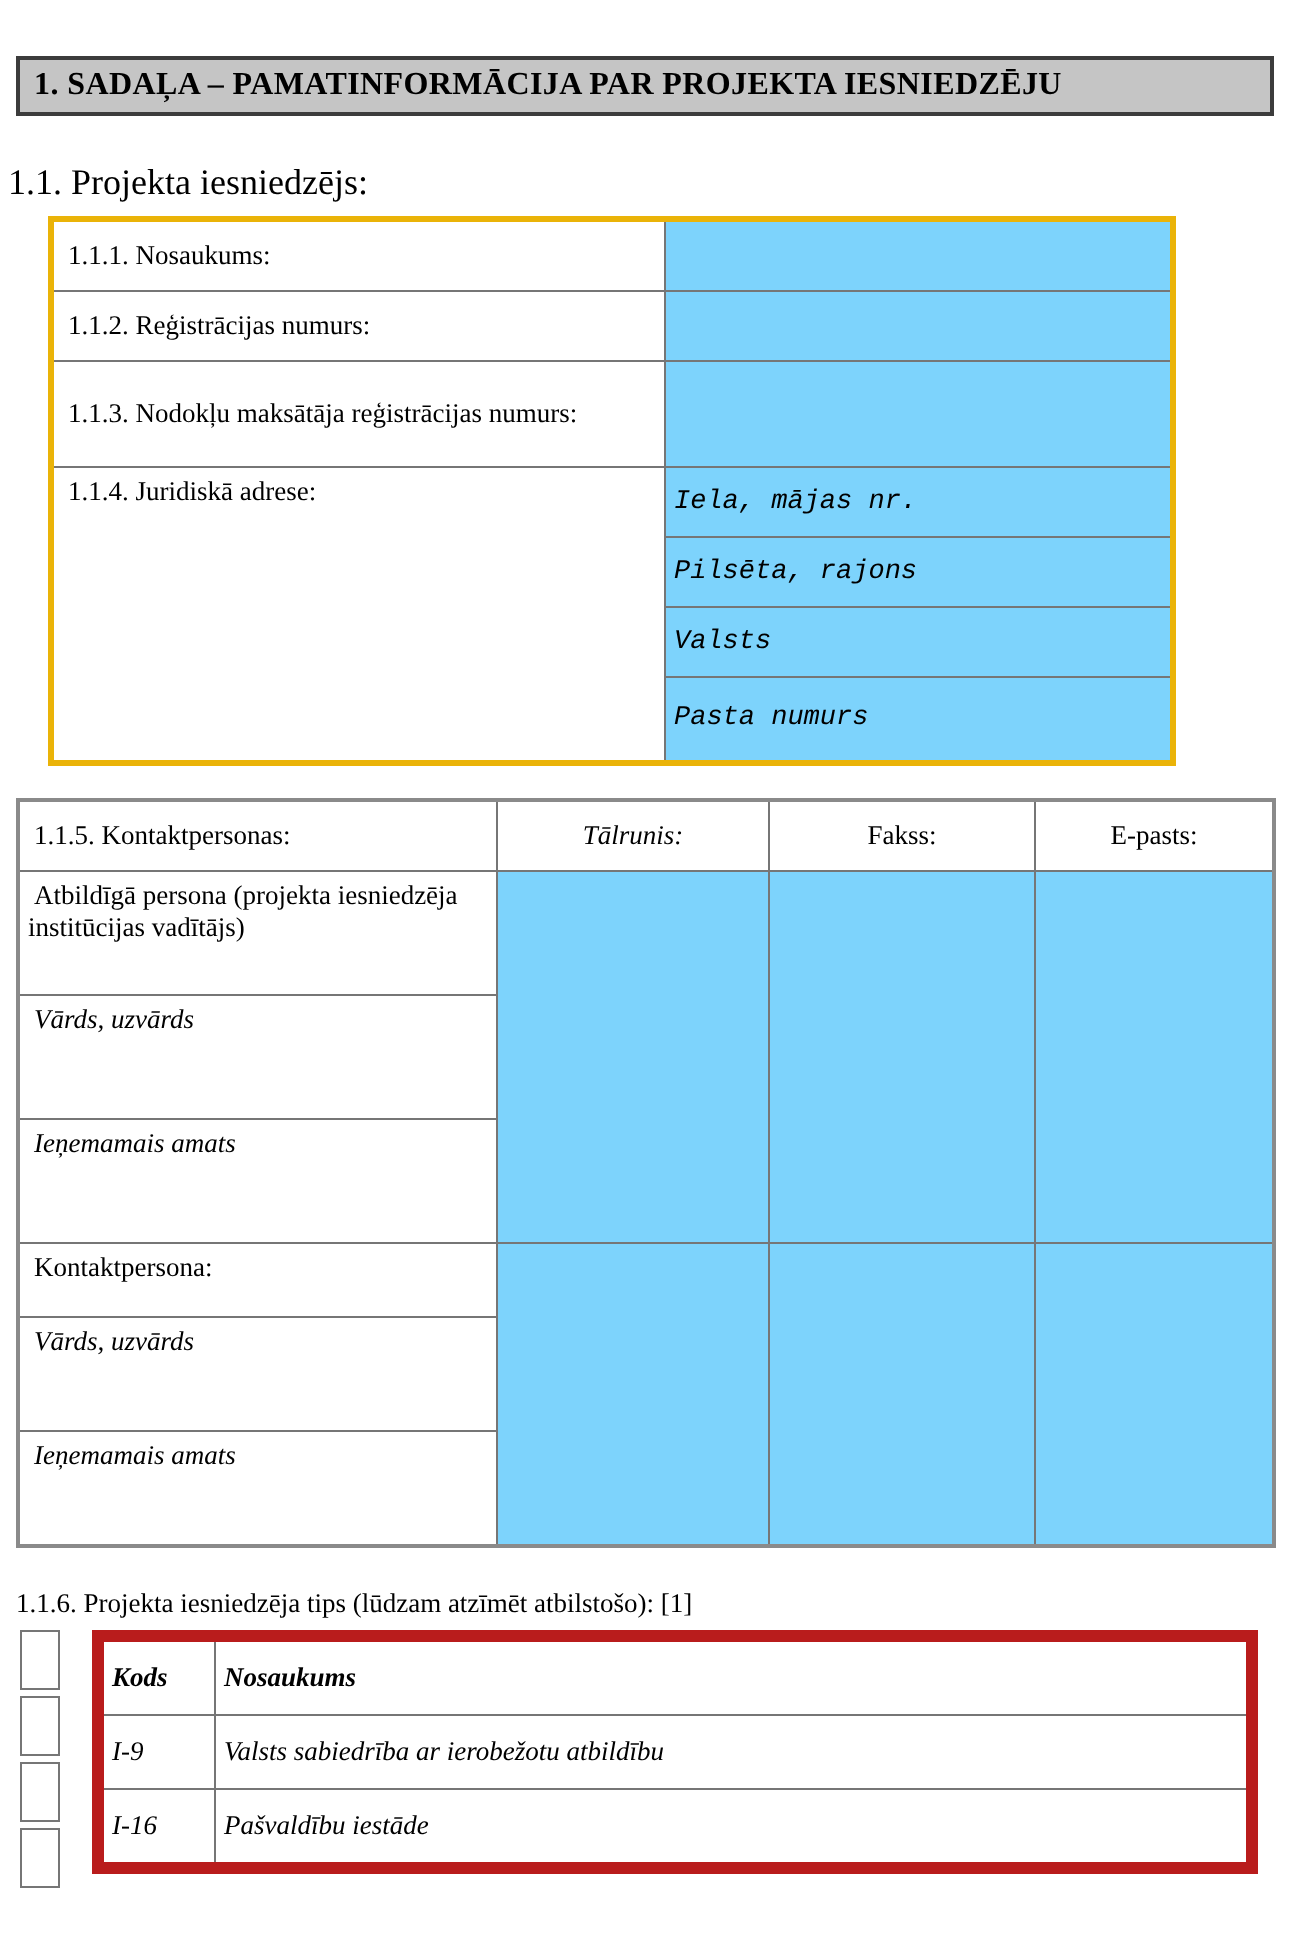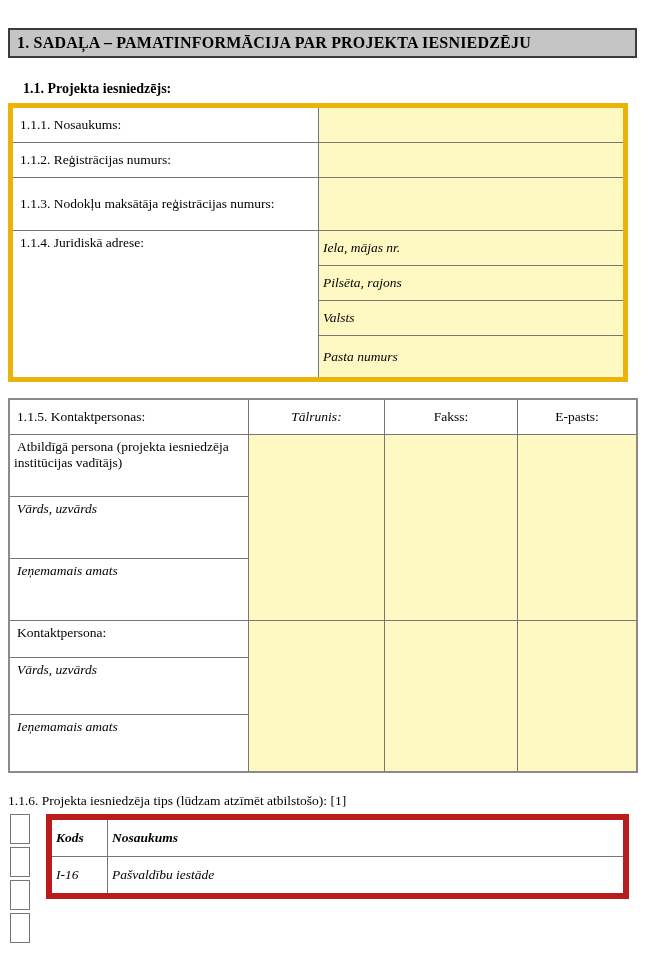--- a/index.html
+++ b/index.html
@@ -13,26 +13,26 @@
     margin:28px 8px 0 8px;
     height:26px;
     background:#c5c5c5;
     border:2px solid #3c3c3c;
     display:flex;align-items:center;
     padding-left:7px;
     font-weight:bold;font-size:16px;
     letter-spacing:.2px;
   }
   .h11{
-    margin:23px 0 0 23px;
-    font-weight:bold;font-size:14px;
+    margin:23px 0 0 4px;
+    font-weight:normal;font-size:18px;
   }
   table{border-collapse:collapse;table-layout:fixed;}
   td{border:1px solid #767676;padding:2px 4px;vertical-align:middle;font-size:13.5px;overflow:hidden;}
-  .t1{margin:6px 0 0 8px;width:620px;border:5px solid #eab308;}
+  .t1{margin:6px 0 0 24px;width:564px;border:3px solid #eab308;}
   .t2{margin:16px 0 0 8px;width:630px;border:2px solid #8a8a8a;}
   .t3{width:583px;border:6px solid #b91c1c;}
   .lblcell{text-indent:3px;}
   .h30{height:30px;}
   .h48{height:48px;}
   .h37{height:37px;}
   .h55{height:55px;}
   .h50{height:50px;}
   .h32{height:32px;}
   .top{vertical-align:top;padding-top:4px;}
@@ -47,21 +47,21 @@
   .type-wrap{margin:5px 0 0 8px;display:flex;align-items:flex-start;}
   .cbcol{width:20px;margin-left:2px;display:flex;flex-direction:column;}
   .cb{
     width:18px;height:28px;
     border:1px solid #767676;
     margin-bottom:3px;
     background:#fff;
   }
   .type-wrap .t3{margin-left:16px;}
   .t3 .codecol{width:47px;}
-  .input-cell{background:#fef9c3;}
+  .input-cell{background:#7dd3fc;font-family:Liberation Mono, monospace;}
 </style>
 </head>
 <body>
 
 <div class="header-bar">
   <span>1. SADAĻA – PAMATINFORMĀCIJA PAR PROJEKTA IESNIEDZĒJU</span>
 </div>
 
 <div class="h11">1.1. Projekta iesniedzējs:</div>
 
@@ -139,18 +139,22 @@
     <div class="cb"></div>
     <div class="cb"></div>
   </div>
   <table class="t3">
     <tbody>
         <tr>
       <td class="codecol h32 bi">Kods</td>
       <td class="h32 bi">Nosaukums</td>
     </tr>
     <tr>
+      <td class="h32 it">I-9</td>
+      <td class="h32 it">Valsts sabiedrība ar ierobežotu atbildību</td>
+    </tr>
+    <tr>
       <td class="h32 it">I-16</td>
       <td class="h32 it">Pašvaldību iestāde</td>
     </tr>
   </tbody>
     </table>
 </div>
 
 </body></html>

